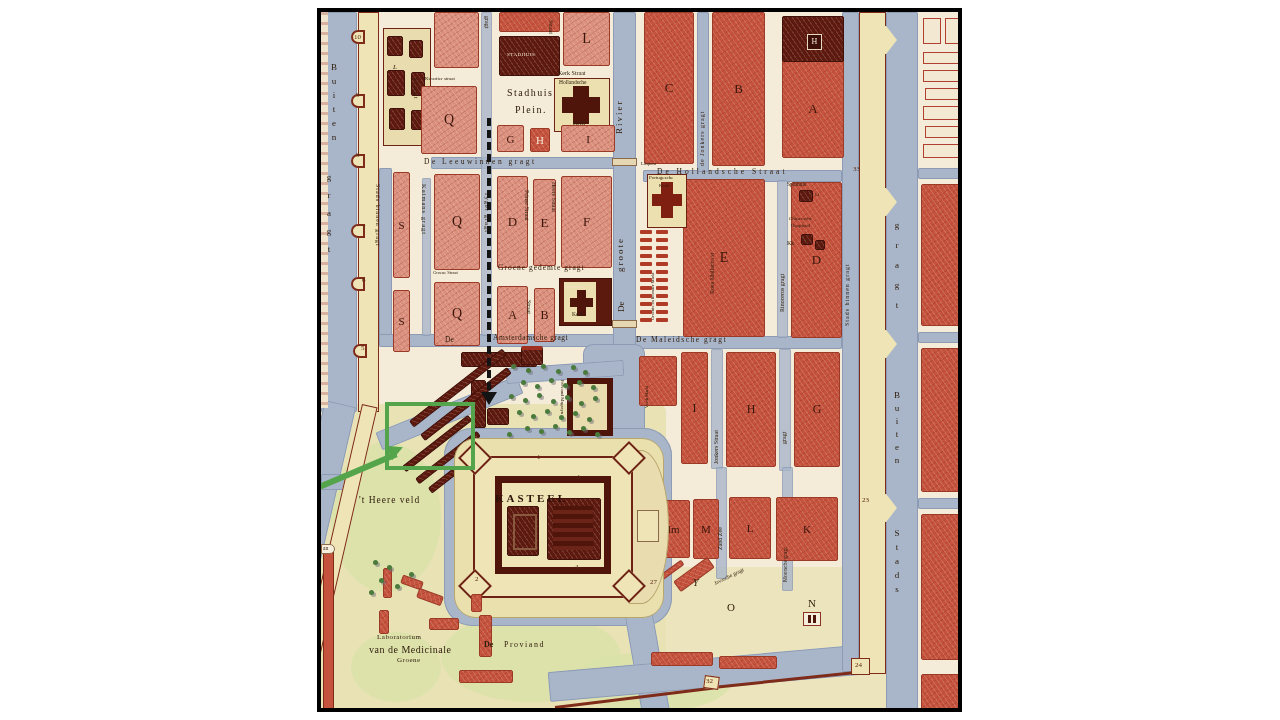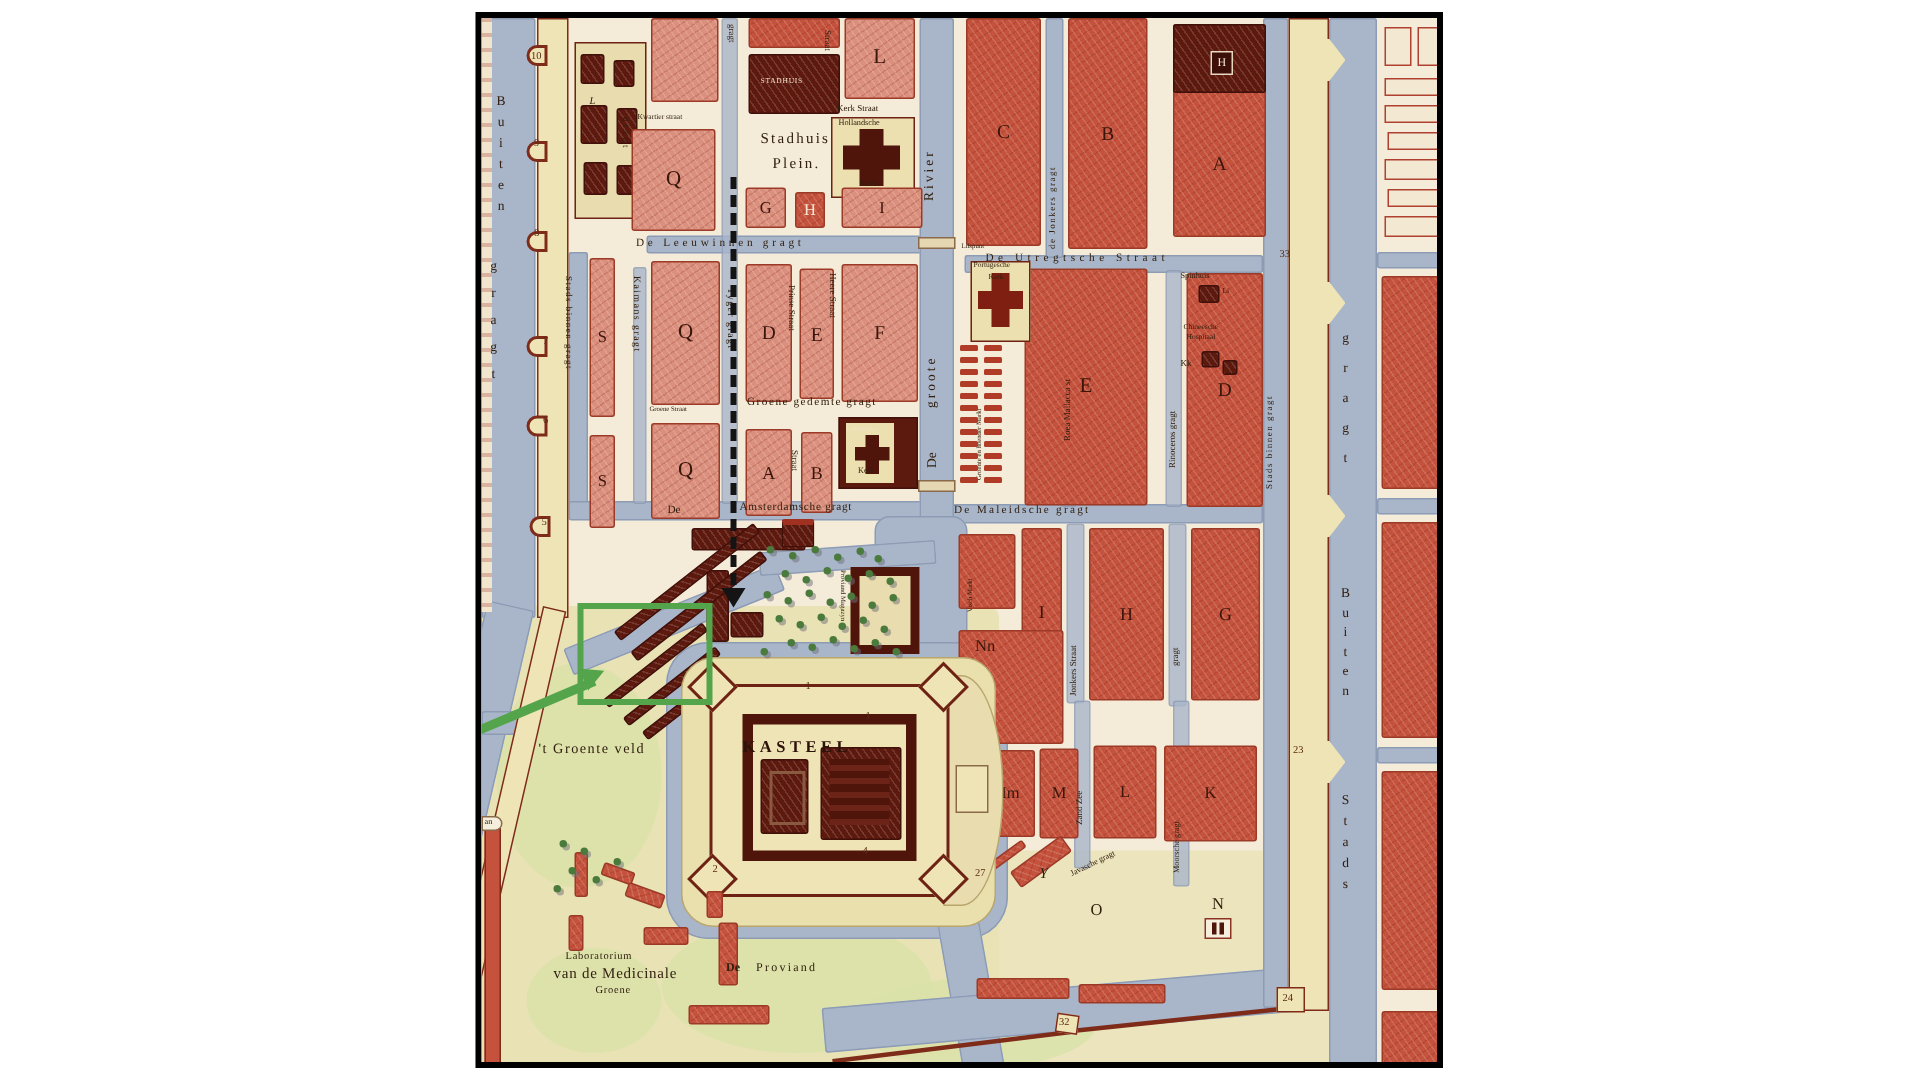--- a/index.html
+++ b/index.html
@@ -190,23 +190,20 @@
   <div class="blk red" style="left:318px;top:344px;width:38px;height:50px;"></div>
   <div class="blk red" style="left:360px;top:340px;width:27px;height:112px;font-size:12px;">
         <span>I</span>
       </div>
   <div class="blk red" style="left:405px;top:340px;width:50px;height:115px;font-size:12px;">
         <span>H</span>
       </div>
   <div class="blk red" style="left:473px;top:340px;width:46px;height:115px;font-size:12px;">
         <span>G</span>
       </div>
-  <div class="blk red" style="left:318px;top:408px;width:70px;height:76px;font-size:11px;align-items:flex-start;justify-content:flex-start;padding:4px 0 0 10px;">
-        <span>Nn</span>
-      </div>
   <div class="blk red" style="left:330px;top:488px;width:39px;height:58px;font-size:11px;">
         <span>Mm</span>
       </div>
   <div class="blk red" style="left:372px;top:487px;width:26px;height:60px;font-size:11px;">
         <span>M</span>
       </div>
   <div class="blk red" style="left:408px;top:485px;width:42px;height:62px;font-size:11px;">
         <span>L</span>
       </div>
   <div class="blk red" style="left:455px;top:485px;width:62px;height:64px;font-size:11px;">
@@ -287,21 +284,21 @@
   <div class="lb vdn" style="left:227px;top:8px;height:46px;font-size:6px;">Straat</div>
   <div class="lb vdn" style="left:163px;top:4px;height:40px;font-size:6px;">gragt</div>
   <div class="lb" style="left:124px;top:324px;font-size:7.5px;">De</div>
   <div class="lb" style="left:172px;top:322px;font-size:7.5px;letter-spacing:.5px;">Amsterdamsche gragt</div>
   <div class="lb" style="left:315px;top:324px;font-size:7.5px;letter-spacing:1.5px;">De Maleidsche gragt</div>
   <div class="lb vup" style="left:294px;top:58px;height:64px;font-size:9px;letter-spacing:2px;">Rivier</div>
   <div class="lb vup" style="left:295px;top:198px;height:62px;font-size:9px;letter-spacing:2px;">groote</div>
   <div class="lb vup" style="left:296px;top:276px;height:24px;font-size:9px;">De</div>
   <div class="lb vup" style="left:378px;top:26px;height:128px;font-size:6px;letter-spacing:1px;">de Jonkers gragt</div>
   <div class="lb" style="left:320px;top:150px;font-size:4.5px;">Lilspunt</div>
-  <div class="lb" style="left:336px;top:156px;font-size:7.5px;letter-spacing:3px;">De Utregtsche Straat</div>
+  <div class="lb" style="left:336px;top:156px;font-size:7.5px;letter-spacing:3px;">De Hollandsche Straat</div>
   <div class="lb vup" style="left:388px;top:172px;height:110px;font-size:6px;">Roea Mallacca st</div>
   <div class="lb vup" style="left:458px;top:172px;height:128px;font-size:6px;">Rinoceros gragt</div>
   <div class="lb vup" style="left:523px;top:162px;height:152px;font-size:6px;letter-spacing:1px;">Stads binnen gragt</div>
   <div class="lb vst" style="left:571px;top:208px;height:160px;font-size:9px;letter-spacing:10px;">gragt</div>
   <div class="lb vst" style="left:571px;top:378px;height:90px;font-size:9px;letter-spacing:3px;">Buiten</div>
   <div class="lb vst" style="left:571px;top:516px;height:95px;font-size:9px;letter-spacing:4px;">Stads</div>
   <div class="lb vup" style="left:392px;top:360px;height:92px;font-size:6px;">Jonkers Straat</div>
   <div class="lb vup" style="left:460px;top:384px;height:48px;font-size:6px;">gragt</div>
   <div class="lb vup" style="left:396px;top:476px;height:62px;font-size:6px;">Zand Zee</div>
   <div class="lb vup" style="left:462px;top:496px;height:74px;font-size:5.5px;">Moorsche gragt</div>
@@ -319,21 +316,21 @@
   <div class="lb" style="left:251px;top:300px;font-size:5.5px;">Kerk</div>
   <div class="lb" style="left:328px;top:163px;font-size:5px;">Portugesche</div>
   <div class="lb" style="left:338px;top:171px;font-size:5px;">Kerk</div>
   <div class="lb" style="left:466px;top:170px;font-size:5.5px;">Spinhuis</div>
   <div class="lb" style="left:494px;top:180px;font-size:5px;">Li</div>
   <div class="lb" style="left:468px;top:204px;font-size:5px;">Chineesche</div>
   <div class="lb" style="left:470px;top:211px;font-size:5px;">Hospitaal</div>
   <div class="lb" style="left:466px;top:228px;font-size:6px;">Kk</div>
   <div class="lb" style="left:72px;top:52px;font-size:7px;font-style:italic;">L</div>
   <div class="lb" style="left:174px;top:481px;font-size:11px;letter-spacing:3px;font-weight:bold;color:#2c1208;">KASTEEL</div>
-  <div class="lb" style="left:38px;top:484px;font-size:9.5px;letter-spacing:1px;">'t Groente veld</div>
+  <div class="lb" style="left:38px;top:484px;font-size:9.5px;letter-spacing:1px;">'t Heere veld</div>
   <div class="lb" style="left:56px;top:622px;font-size:7px;letter-spacing:.5px;">Laboratorium</div>
   <div class="lb" style="left:48px;top:633px;font-size:10px;letter-spacing:.5px;text-align:right;">van de Medicinale</div>
   <div class="lb" style="left:76px;top:645px;font-size:7px;letter-spacing:.5px;">Groene</div>
   <div class="lb" style="left:163px;top:629px;font-size:8px;font-weight:bold;">De</div>
   <div class="lb" style="left:183px;top:629px;font-size:8px;letter-spacing:1.5px;">Proviand</div>
   <div class="crm" style="left:0px;top:532px;width:14px;height:10px;background:#f6eedd;border-color:#8a6a4a;border-radius:0 5px 5px 0;"></div>
   <div class="lb" style="left:2px;top:534px;font-size:5.5px;">an</div>
 
   <div class="no" style="left:33px;top:22px;">10</div>
   <div class="no" style="left:35px;top:80px;">9</div>

